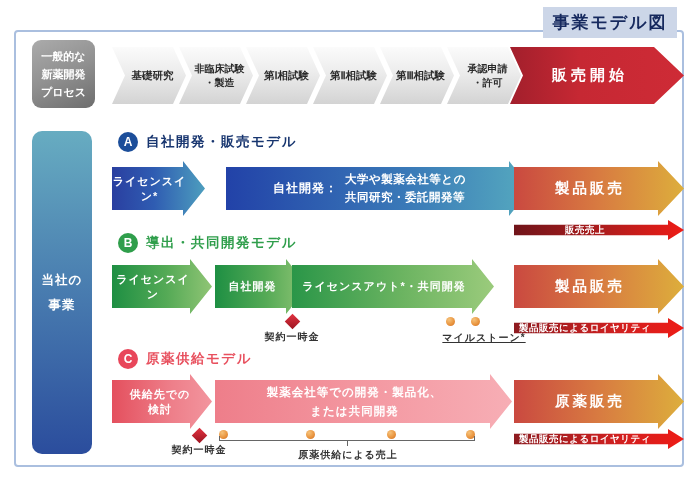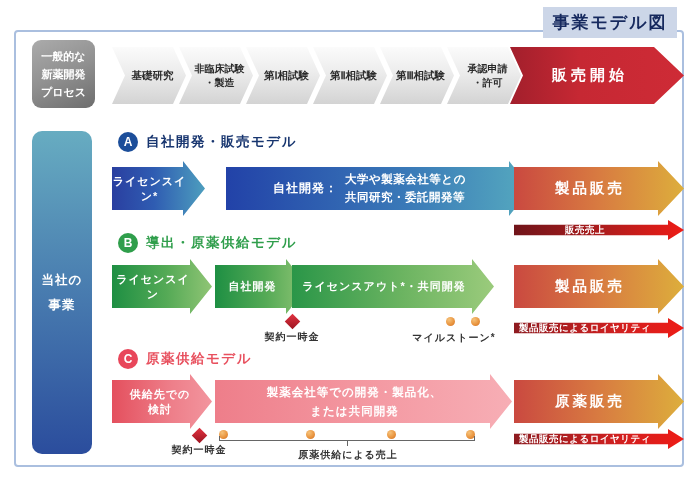--- a/index.html
+++ b/index.html
@@ -149,31 +149,31 @@
       <span class="a2-prefix">自社開発：</span>
       <span class="a2-detail pre">大学や製薬会社等との
 共同研究・委託開発等</span>
     </span>
   </div>
   <div class="barrow grad-result result-arrow" style="left:514px; top:161px; width:170px;">製品販売</div>
   <div class="thin-arrow grad-sales" style="top:220px;">販売売上</div>
 
   <div class="model-header" style="left:118px; top:233px; color:#2f9e4b;">
     <span class="badge" style="background:#2f9e4b;">B</span>
-    <span>導出・原薬供給モデル</span>
+    <span>導出・共同開発モデル</span>
   </div>
   <div class="barrow grad-green arrow-label-sm" style="left:112px; top:259px; width:100px;">ライセンスイン</div>
   <div class="barrow grad-green arrow-label-sm" style="left:215px; top:259px; width:93px;">自社開発</div>
   <div class="barrow grad-green2 arrow-label-sm" style="left:292px; top:259px; width:202px;">ライセンスアウト*・共同開発</div>
   <div class="barrow grad-result result-arrow" style="left:514px; top:259px; width:170px;">製品販売</div>
   <div class="diamond" style="left:287px; top:316px;"></div>
   <div class="marker-label" style="left:242px; top:330px; width:100px;">契約一時金</div>
   <div class="dot" style="left:446px; top:317px;"></div>
   <div class="dot" style="left:471px; top:317px;"></div>
-  <div class="marker-label" style="left:394px; top:331px; width:120px;">マイルストーン*</div>
+  <div class="marker-label" style="left:424px; top:331px; width:120px;text-decoration:underline;">マイルストーン*</div>
   <div class="thin-arrow grad-royal" style="top:318px;">製品販売によるロイヤリティ</div>
 
   <div class="model-header" style="left:118px; top:349px; color:#e8505e;">
     <span class="badge" style="background:#e8465a;">C</span>
     <span>原薬供給モデル</span>
   </div>
   <div class="barrow grad-pink arrow-label-sm" style="left:112px; top:374px; width:100px;">供給先での検討</div>
   <div class="barrow grad-pink2 arrow-label-2l pre" style="left:215px; top:374px; width:297px;">製薬会社等での開発・製品化、
 または共同開発</div>
   <div class="barrow grad-result result-arrow" style="left:514px; top:374px; width:170px;">原薬販売</div>

